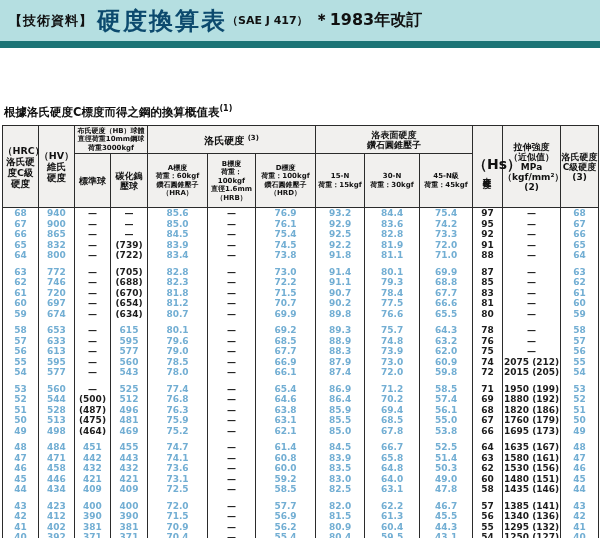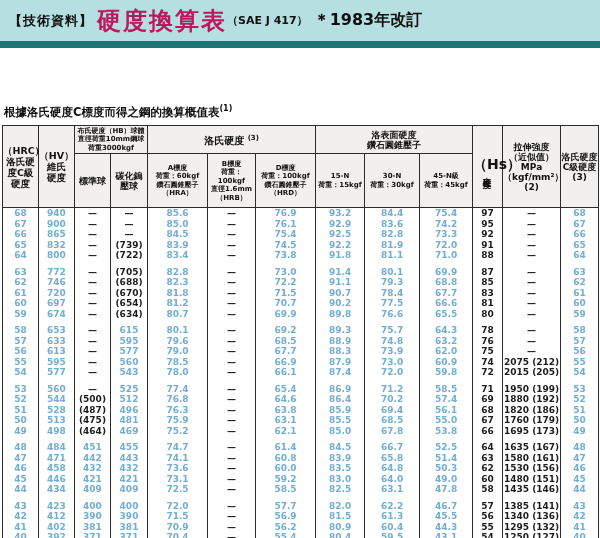--- a/index.html
+++ b/index.html
@@ -6,21 +6,21 @@
   body{
     width:600px;height:538px;overflow:hidden;background:#ffffff;
     font-family:"DejaVu Sans","Liberation Sans",sans-serif;
     -webkit-font-smoothing:antialiased;
   }
   .banner{
     background:#b5dfe1;height:41px;display:flex;align-items:center;
     padding:0 11px 0 9px;box-sizing:border-box;white-space:nowrap;
   }
   .banner .tag{font-size:13px;font-weight:bold;color:#111;letter-spacing:1px;}
-  .banner .title{font-size:24px;font-weight:bold;color:#be185d;margin-left:4px;letter-spacing:2px;}
+  .banner .title{font-size:24px;font-weight:bold;color:#0c4a6e;margin-left:4px;letter-spacing:2px;}
   .banner .standard{font-size:11px;font-weight:bold;color:#111;margin-left:0;}
   .banner .note{font-size:16px;font-weight:bold;color:#111;margin-left:6px;}
   .accent-bar{height:7px;background:#1c7476;}
   .subtitle{
     margin:56px 0 5px 4px;font-size:11.5px;font-weight:bold;color:#111;
   }
   .subtitle sup{font-size:8px;}
   table.conv{
     border-collapse:collapse;table-layout:fixed;
     margin-left:2px;width:596px;

